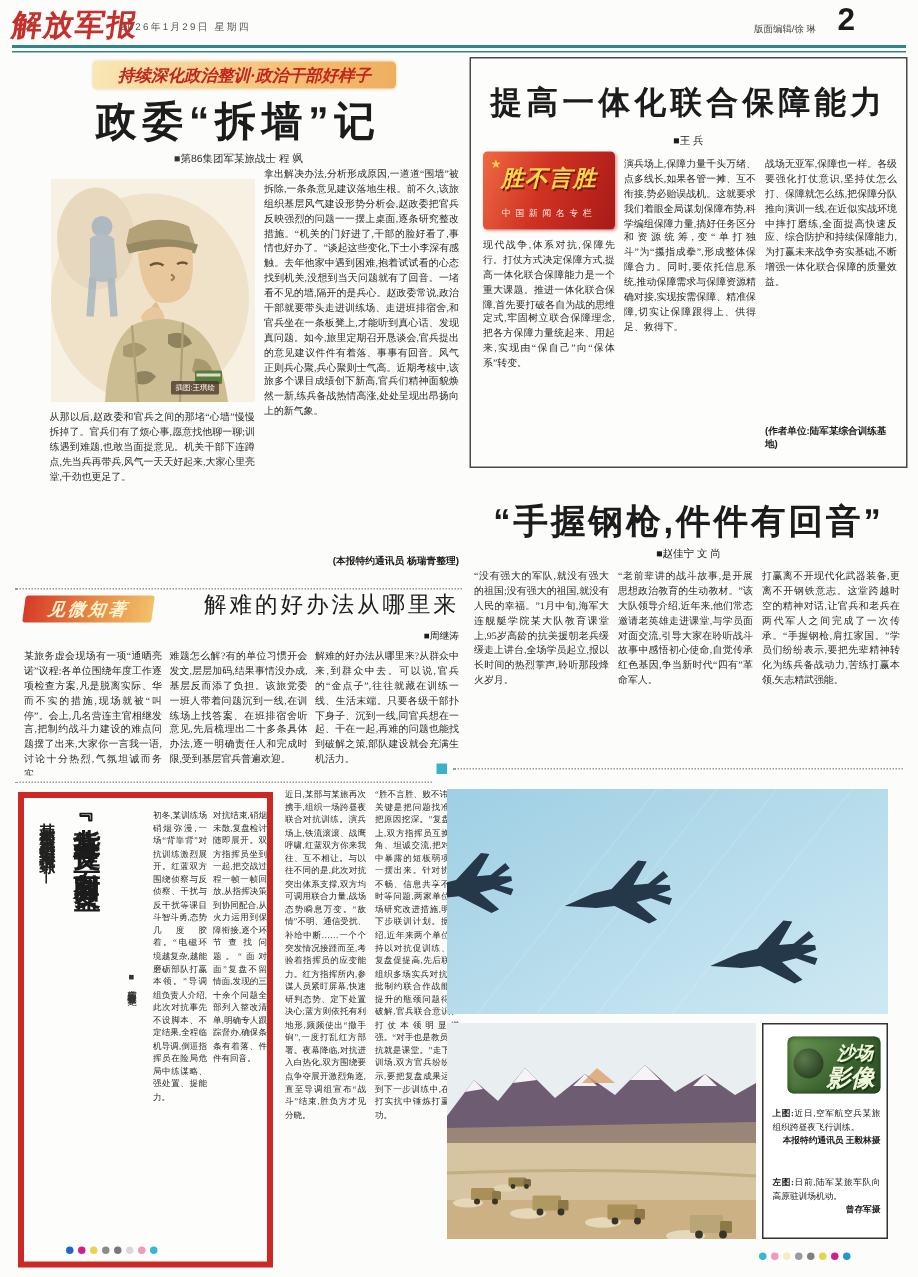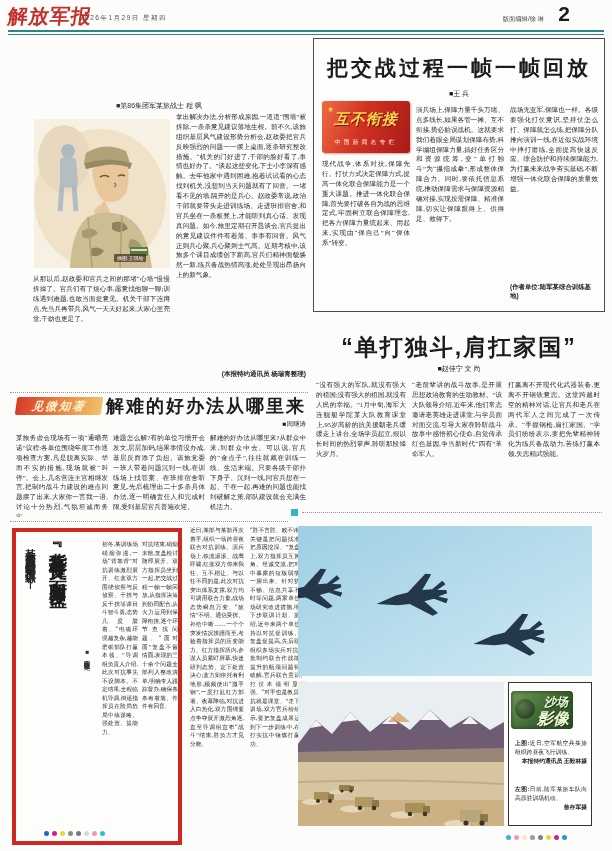--- a/index.html
+++ b/index.html
@@ -34,21 +34,21 @@
   #a1-illus{left:34px;top:119px;width:136px;height:149px;}
   #a1-illus-cap{left:114px;top:254px;font-size:5px;color:#fff;background:rgba(70,50,35,.75);
                 padding:1px 3px;border-radius:1px;}
   #a1-endnote{left:176px;top:370px;width:130px;text-align:right;font-size:6.5px;font-weight:bold;}
 
   
   #a2-badge{left:16px;top:397px;width:86px;height:18px;transform:skewX(-8deg);border-radius:2px;
             background:linear-gradient(95deg,#d63a28,#e88a45 55%,#f2c269);
             display:flex;align-items:center;justify-content:center;
             color:#fdf3cf;font-size:11.5px;font-weight:bold;font-style:italic;letter-spacing:2px;}
-  #a2-headline{left:106px;top:394px;width:200px;text-align:left;font-size:18px;font-weight:bold;letter-spacing:2px;}
+  #a2-headline{left:106px;top:394px;width:200px;text-align:right;font-size:15px;font-weight:normal;letter-spacing:2px;}
   #a2-byline{left:200px;top:420px;width:106px;text-align:right;font-size:6.5px;}
 
   
   #a3-box{left:12px;top:528px;width:170px;height:317px;border:4px solid #cd2823;background:#fdfdfb;box-sizing:border-box;}
   #a3-kicker{left:8px;top:8px;height:290px;font-size:10.5px;font-weight:bold;letter-spacing:2px;color:#222;}
   #a3-headline{left:30px;top:4px;height:302px;font-size:18px;font-weight:bold;letter-spacing:2px;}
   #a3-headgap{display:inline-block;height:14px;}
   #a3-byline{left:66px;top:116px;height:130px;font-size:6.3px;color:#333;}
   .a3boxcol{top:8px;height:266px;font-size:5.7px;line-height:1.5;}
   #a3-dots{left:28px;bottom:5px;}
@@ -72,21 +72,21 @@
   #a5-headline{left:313px;top:332px;width:292px;text-align:center;font-size:23px;font-weight:bold;letter-spacing:2px;}
   #a5-byline{left:313px;top:364px;width:292px;text-align:center;font-size:7px;}
 
   #sec-marker{left:291px;top:509px;width:7px;height:7px;background:#38b2c8;}
   #sep-right{left:302px;top:512px;width:300px;border-top:1px dotted #9a9a9a;}
 
   
   #photo-jets{left:298px;top:526px;width:294px;height:150px;display:block;}
   #photo-convoy{left:298px;top:682px;width:206px;height:144px;display:block;}
   #caption-box{left:508px;top:682px;width:84px;height:144px;border:1px solid #333;background:#fff;box-sizing:border-box;}
-  #badge-green{position:absolute;left:2px;top:8px;width:62px;height:38px;border-radius:4px;
+  #badge-green{position:absolute;left:16px;top:8px;width:62px;height:38px;border-radius:4px;
                background:linear-gradient(135deg,#6f9b55,#39622f 60%,#2c4f26);
                box-shadow:inset 0 0 4px #1e3a1a;overflow:hidden;}
   #badge-green .orb{position:absolute;left:4px;top:8px;width:20px;height:20px;border-radius:50%;
                background:radial-gradient(circle at 35% 35%,#5a7a4a,#1c2e18);}
   #badge-green .g1{position:absolute;right:5px;top:3px;color:#eef7d8;font-size:12px;font-weight:bold;
                font-style:italic;text-shadow:1px 1px 0 #1e3a1a;}
   #badge-green .g2{position:absolute;right:4px;top:18px;color:#eef7d8;font-size:16px;font-weight:bold;
                font-style:italic;text-shadow:1px 1px 0 #1e3a1a;}
   .cap{position:absolute;left:6px;width:72px;font-size:5.8px;line-height:1.55;text-align:justify;
        font-family:"Liberation Serif","DejaVu Serif",serif;color:#222;}
@@ -98,20 +98,22 @@
 
 <div id="paper">
 
   <div class="abs" id="masthead">解放军报</div>
   <div class="abs" id="hdr-date">2026年1月29日 星期四</div>
   <div class="abs" id="hdr-editor">版面编辑/徐 琳</div>
   <div class="abs" id="hdr-page">2</div>
   <div class="abs rule1"></div>
   <div class="abs rule2"></div>
 
+  <div class="abs" id="a1-banner">持续深化政治整训·政治干部好样子</div>
+  <div class="abs" id="a1-headline">政委“拆墙”记</div>
   <div class="abs" id="a1-byline">■第86集团军某旅战士 程 飒</div>
 
   <svg class="abs" id="a1-illus" viewBox="0 0 136 149">
     <rect width="136" height="149" fill="#f7f1e4"></rect>
     <ellipse cx="66" cy="80" rx="66" ry="70" fill="#efe2c8"></ellipse>
     <ellipse cx="30" cy="40" rx="26" ry="34" fill="#e8d9be"></ellipse>
 
     <g opacity="0.55">
       <circle cx="34" cy="32" r="7" fill="#7f9fc0"></circle>
       <path d="M26 40 Q34 34 42 40 L44 66 Q34 72 26 66 Z" fill="#8aa7c6"></path>
@@ -171,34 +173,34 @@
         <span class="dot" style="background: rgb(120, 120, 120);"></span>
         <span class="dot" style="background: rgb(217, 217, 217);"></span>
         <span class="dot" style="background: rgb(238, 155, 187);"></span>
         <span class="dot" style="background: rgb(53, 185, 204);"></span>
       </div>
   </div>
   <div class="col" style="left:190px;top:526px;width:54px;height:320px;font-size:5.7px;">近日,某部与某旅再次携手,组织一场跨昼夜联合对抗训练。演兵场上,铁流滚滚、战鹰呼啸,红蓝双方你来我往、互不相让。与以往不同的是,此次对抗突出体系支撑,双方均可调用联合力量,战场态势瞬息万变。“敌情”不明、通信受扰、补给中断……一个个突发情况接踵而至,考验着指挥员的应变能力。红方指挥所内,参谋人员紧盯屏幕,快速研判态势、定下处置决心;蓝方则依托有利地形,频频使出“撒手锏”,一度打乱红方部署。夜幕降临,对抗进入白热化,双方围绕要点争夺展开激烈角逐,直至导调组宣布“战斗”结束,胜负方才见分晓。</div>
   <div class="col" style="left:250px;top:526px;width:56px;height:320px;font-size:5.7px;">“胜不言胜、败不讳败,关键是把问题找准、把原因挖深。”复盘会上,双方指挥员互换视角、坦诚交流,把对抗中暴露的短板弱项一一摆出来。针对协同不畅、信息共享不及时等问题,两家单位现场研究改进措施,明确下步联训计划。据介绍,近年来两个单位坚持以对抗促训练、以复盘促提高,先后联合组织多场实兵对抗,一批制约联合作战能力提升的瓶颈问题得到破解,官兵联合意识、打仗本领明显增强。“对手也是教员,对抗就是课堂。”走下演训场,双方官兵纷纷表示,要把复盘成果运用到下一步训练中,在真打实抗中锤炼打赢硬功。</div>
 
   <div class="abs" id="a4-box">
-    <div class="abs" id="a4-headline">把交战过程一帧一帧回放</div>
+    <div class="abs" id="a4-headline">提高一体化联合保障能力</div>
     <div class="abs" id="a4-byline">■王 兵</div>
     <div class="abs" id="a4-flag">
       <span class="star">★</span>
-      <div class="t1">互不衔接</div>
+      <div class="t1">胜不言胜</div>
       <div class="t2">中国新闻名专栏</div>
     </div>
     <div class="col" style="left:8px;top:120px;width:88px;height:140px;">现代战争,体系对抗,保障先行。打仗方式决定保障方式,提高一体化联合保障能力是一个重大课题。推进一体化联合保障,首先要打破各自为战的思维定式,牢固树立联合保障理念,把各方保障力量统起来、用起来,实现由“保自己”向“保体系”转变。</div>
     <div class="col" style="left:102px;top:66px;width:88px;height:194px;">演兵场上,保障力量千头万绪、点多线长,如果各管一摊、互不衔接,势必贻误战机。这就要求我们着眼全局谋划保障布势,科学编组保障力量,搞好任务区分和资源统筹,变“单打独斗”为“攥指成拳”,形成整体保障合力。同时,要依托信息系统,推动保障需求与保障资源精确对接,实现按需保障、精准保障,切实让保障跟得上、供得足、救得下。</div>
     <div class="col" style="left:196px;top:66px;width:88px;height:176px;">战场无亚军,保障也一样。各级要强化打仗意识,坚持仗怎么打、保障就怎么练,把保障分队推向演训一线,在近似实战环境中摔打磨练,全面提高快速反应、综合防护和持续保障能力,为打赢未来战争夯实基础,不断增强一体化联合保障的质量效益。</div>
     <div class="abs" id="a4-endnote">(作者单位:陆军某综合训练基地)</div>
   </div>
 
-  <div class="abs" id="a5-headline">“单打独斗,肩扛家国”</div>
+  <div class="abs" id="a5-headline">“手握钢枪,件件有回音”</div>
   <div class="abs" id="a5-byline">■赵佳宁 文 尚</div>
   <div class="col" style="left:316px;top:380px;width:90px;height:136px;">“没有强大的军队,就没有强大的祖国;没有强大的祖国,就没有人民的幸福。”1月中旬,海军大连舰艇学院某大队教育课堂上,95岁高龄的抗美援朝老兵缓缓走上讲台,全场学员起立,报以长时间的热烈掌声,聆听那段烽火岁月。</div>
   <div class="col" style="left:412px;top:380px;width:90px;height:136px;">“老前辈讲的战斗故事,是开展思想政治教育的生动教材。”该大队领导介绍,近年来,他们常态邀请老英雄走进课堂,与学员面对面交流,引导大家在聆听战斗故事中感悟初心使命,自觉传承红色基因,争当新时代“四有”革命军人。</div>
   <div class="col" style="left:508px;top:380px;width:92px;height:136px;">打赢离不开现代化武器装备,更离不开钢铁意志。这堂跨越时空的精神对话,让官兵和老兵在两代军人之间完成了一次传承。“手握钢枪,肩扛家国。”学员们纷纷表示,要把先辈精神转化为练兵备战动力,苦练打赢本领,矢志精武强能。</div>
 
   <div class="abs" id="sec-marker"></div>
   <div class="abs" id="sep-right"></div>
 
   <svg class="abs" id="photo-jets" viewBox="0 0 294 150" preserveAspectRatio="none">
     <defs>

